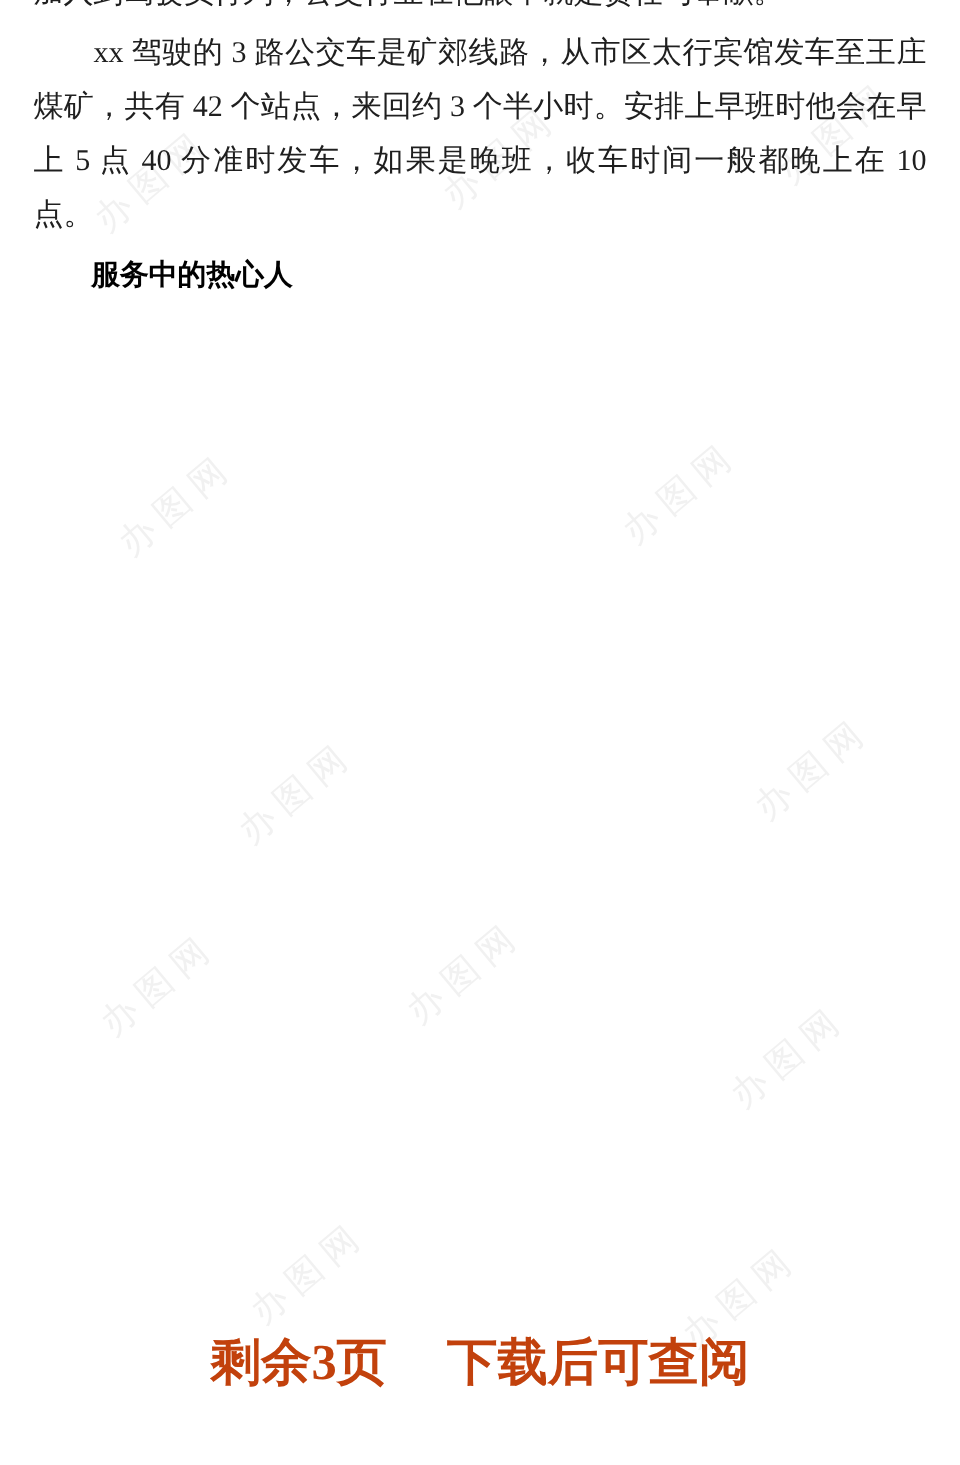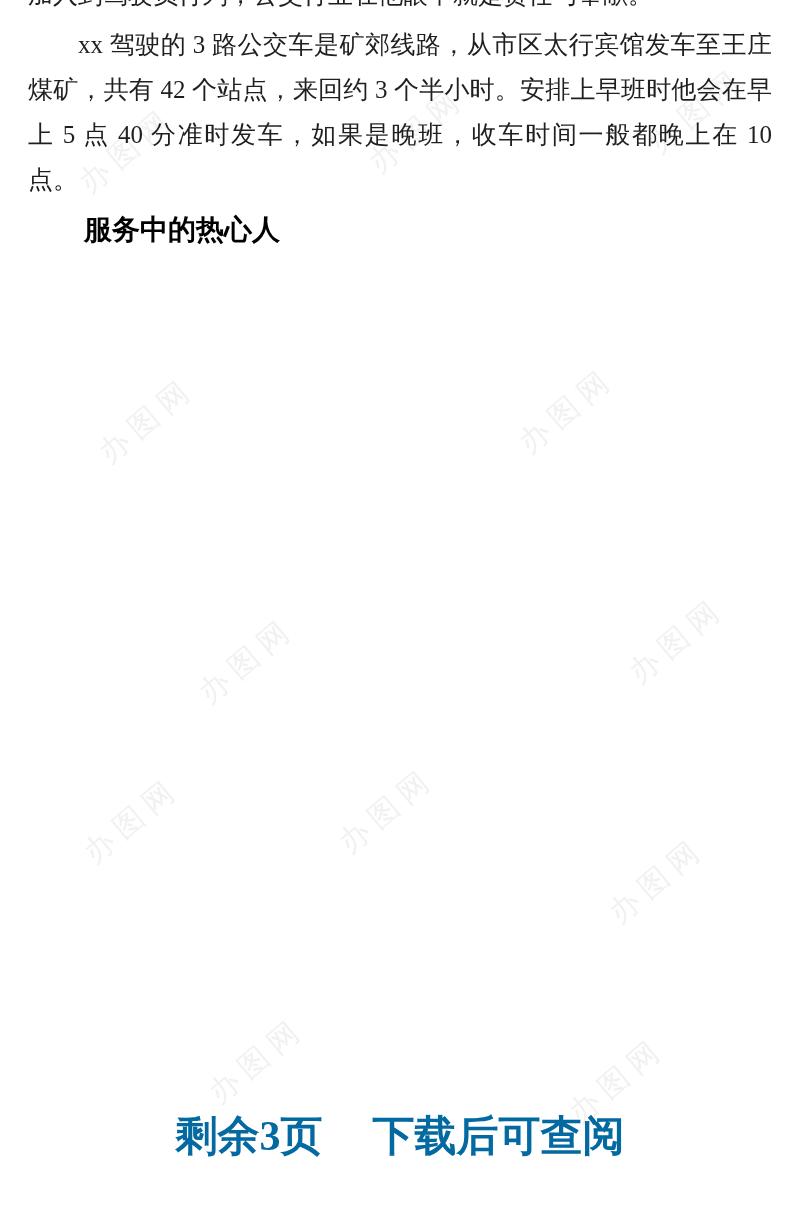--- a/index.html
+++ b/index.html
@@ -55,37 +55,37 @@
     text-align: justify;
   }
   .para { margin: 5px 0 0 0; }
   .para.clipped { margin-top: -28px; text-indent: 0; }
   .para.indent { text-indent: 2em; }
   .section-heading {
     margin: 5px 0 0 0;
     text-indent: 2em;
     font-family: "Liberation Sans", "DejaVu Sans", sans-serif;
     font-weight: bold;
-    font-size: 28px;
+    font-size: 24px;
     line-height: 45px;
     color: #000000;
     text-align: left;
   }
 
   
   .footer-banner {
     position: absolute;
     left: 0; top: 1108px; width: 100%;
     z-index: 3;
     text-align: center;
     font-family: "Liberation Serif", "DejaVu Serif", serif;
     font-weight: bold;
     font-size: 42px;
     line-height: 56px;
-    color: #0369a1;
+    color: #c2410c;
     white-space: nowrap;
   }
   .footer-banner .seg { display: inline-block; }
   .footer-banner .gap { display: inline-block; width: 50px; }
 </style>
 </head>
 <body>
 
 <div class="page">
 

